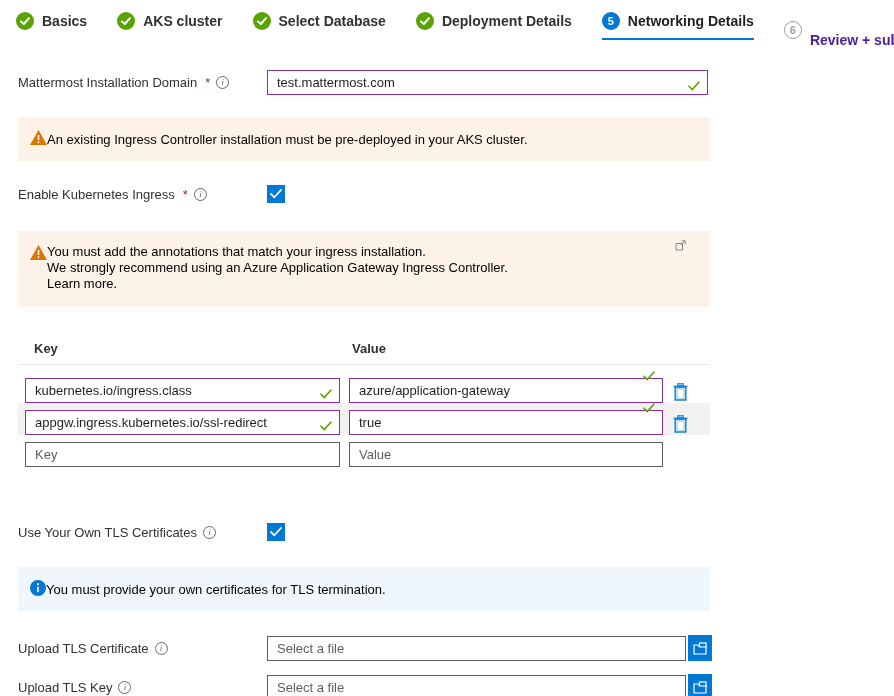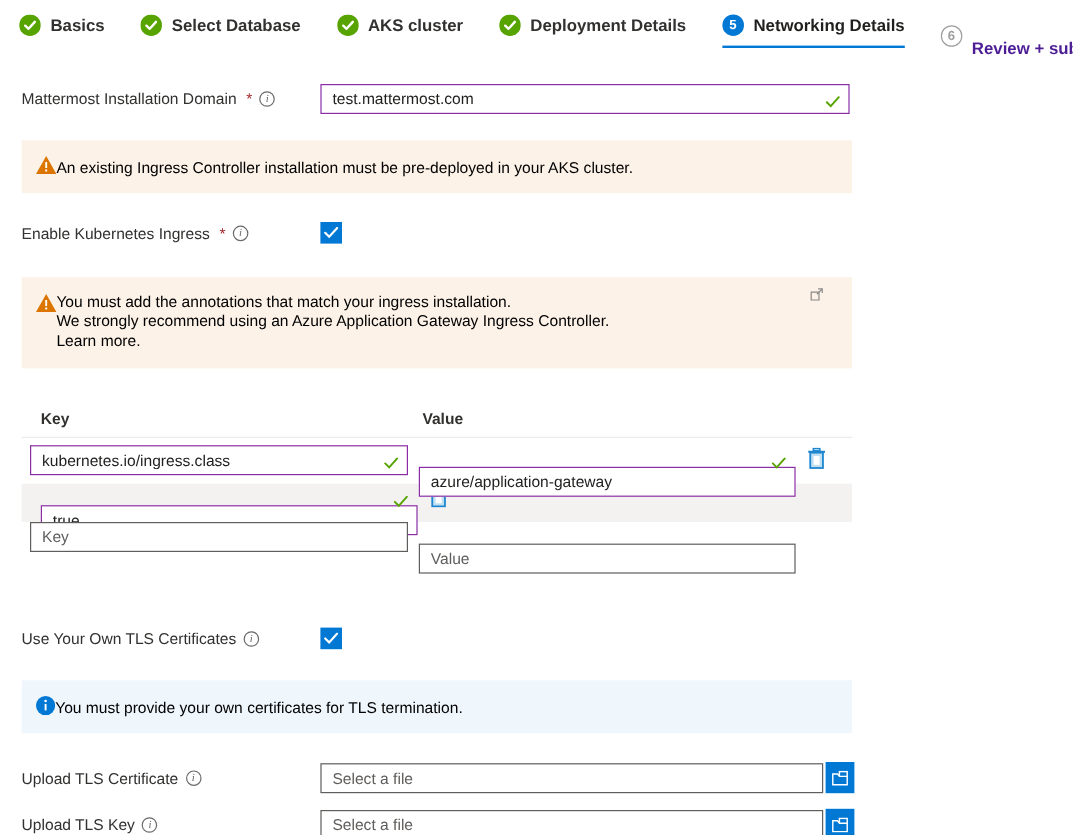--- a/index.html
+++ b/index.html
@@ -42,21 +42,21 @@
   .popout { position:absolute; top:8px; right:24px; cursor:pointer; }
   .learn-more { cursor:pointer; }
 
   
   .checkbox { width:18px; height:18px; background:#0078d4; display:flex; align-items:center; justify-content:center; cursor:pointer; flex:none; }
 
   
   .ann-head { display:flex; font-size:13px; font-weight:700; color:#323130; padding:0 0 8px 16px; }
   .ann-head .h-key { width:318px; }
   .ann-divider { width:692px; border-top:1px solid #edebe9; }
-  .ann-row { display:flex; align-items:flex-start; height:32px; padding-left:7px; width:692px; }
+  .ann-row { display:flex; align-items:flex-end; height:32px; padding-left:7px; width:692px; }
   .ann-row.highlight { background:#f3f2f1; }
   .key-input { width:315px; }
   .value-wrap { margin-left:9px; }
   .value-input { width:314px;margin-top:18px; }
   .trash-btn { margin-left:8px; background:none; border:none; cursor:pointer; padding:2px; display:flex; }
 
   
   .upload-input { width:419px; padding-right:9px; }
   .folder-btn { width:24px; height:26px; background:#0078d4; border:none; margin-left:2px; display:flex; align-items:center; justify-content:center; cursor:pointer; flex:none; }
   .upload-ctrl { display:flex; align-items:center; }
@@ -86,30 +86,30 @@
     </span>
     <span class="tab-label">Basics</span>
   </div>
   <div class="tab">
     <span class="check-circle">
       <svg width="18" height="18" viewBox="0 0 18 18">
           <circle cx="9" cy="9" r="9" fill="#57a300"></circle>
           <path d="M5 9.4 L7.8 12 L13 6.2" stroke="#fff" stroke-width="2" fill="none" stroke-linecap="round" stroke-linejoin="round"></path>
         </svg>
     </span>
-    <span class="tab-label">Select Database</span>
+    <span class="tab-label">AKS cluster</span>
   </div>
   <div class="tab">
     <span class="check-circle">
       <svg width="18" height="18" viewBox="0 0 18 18">
           <circle cx="9" cy="9" r="9" fill="#57a300"></circle>
           <path d="M5 9.4 L7.8 12 L13 6.2" stroke="#fff" stroke-width="2" fill="none" stroke-linecap="round" stroke-linejoin="round"></path>
         </svg>
     </span>
-    <span class="tab-label">AKS cluster</span>
+    <span class="tab-label">Select Database</span>
   </div>
   <div class="tab">
     <span class="check-circle">
       <svg width="18" height="18" viewBox="0 0 18 18">
           <circle cx="9" cy="9" r="9" fill="#57a300"></circle>
           <path d="M5 9.4 L7.8 12 L13 6.2" stroke="#fff" stroke-width="2" fill="none" stroke-linecap="round" stroke-linejoin="round"></path>
         </svg>
     </span>
     <span class="tab-label">Deployment Details</span>
   </div>
@@ -214,20 +214,28 @@
       <svg width="15" height="18" viewBox="0 0 15 18">
           <rect x="2.2" y="4.2" width="10.6" height="12.8" fill="#bfdff2" stroke="#1d86d0" stroke-width="1.5"></rect>
           <rect x="5" y="7" width="5" height="7.4" fill="#fff"></rect>
           <line x1="0.5" y1="3.4" x2="14.5" y2="3.4" stroke="#1d86d0" stroke-width="1.6"></line>
           <rect x="4.8" y="0.8" width="5.4" height="1.9" fill="none" stroke="#1d86d0" stroke-width="1.3"></rect>
         </svg>
     </button>
   </div>
 
   <div class="ann-row highlight">
+    <span class="input-wrap">
+      <input class="txt edited key-input" type="text" value="appgw.ingress.kubernetes.io/ssl-redirect" style="">
+      <span class="valid-check">
+        <svg width="12" height="10" viewBox="0 0 12 10">
+            <path d="M1 5.2 L4.3 8.5 L11 1" stroke="#57a300" stroke-width="1.6" fill="none" stroke-linecap="round"></path>
+          </svg>
+      </span>
+    </span>
     <span class="input-wrap value-wrap">
       <input class="txt edited value-input" type="text" value="true" style="">
       <span class="valid-check">
         <svg width="12" height="10" viewBox="0 0 12 10">
             <path d="M1 5.2 L4.3 8.5 L11 1" stroke="#57a300" stroke-width="1.6" fill="none" stroke-linecap="round"></path>
           </svg>
       </span>
     </span>
     <button class="trash-btn">
       <svg width="15" height="18" viewBox="0 0 15 18">

